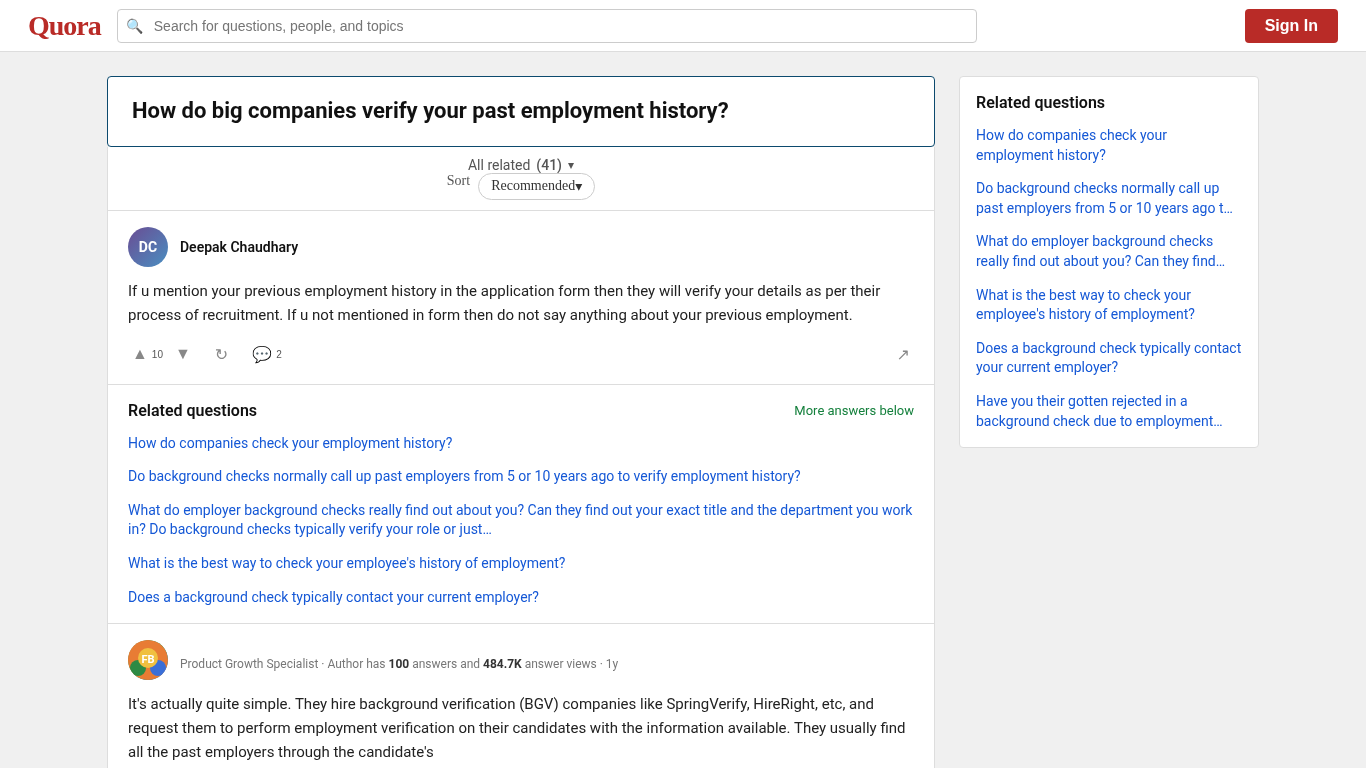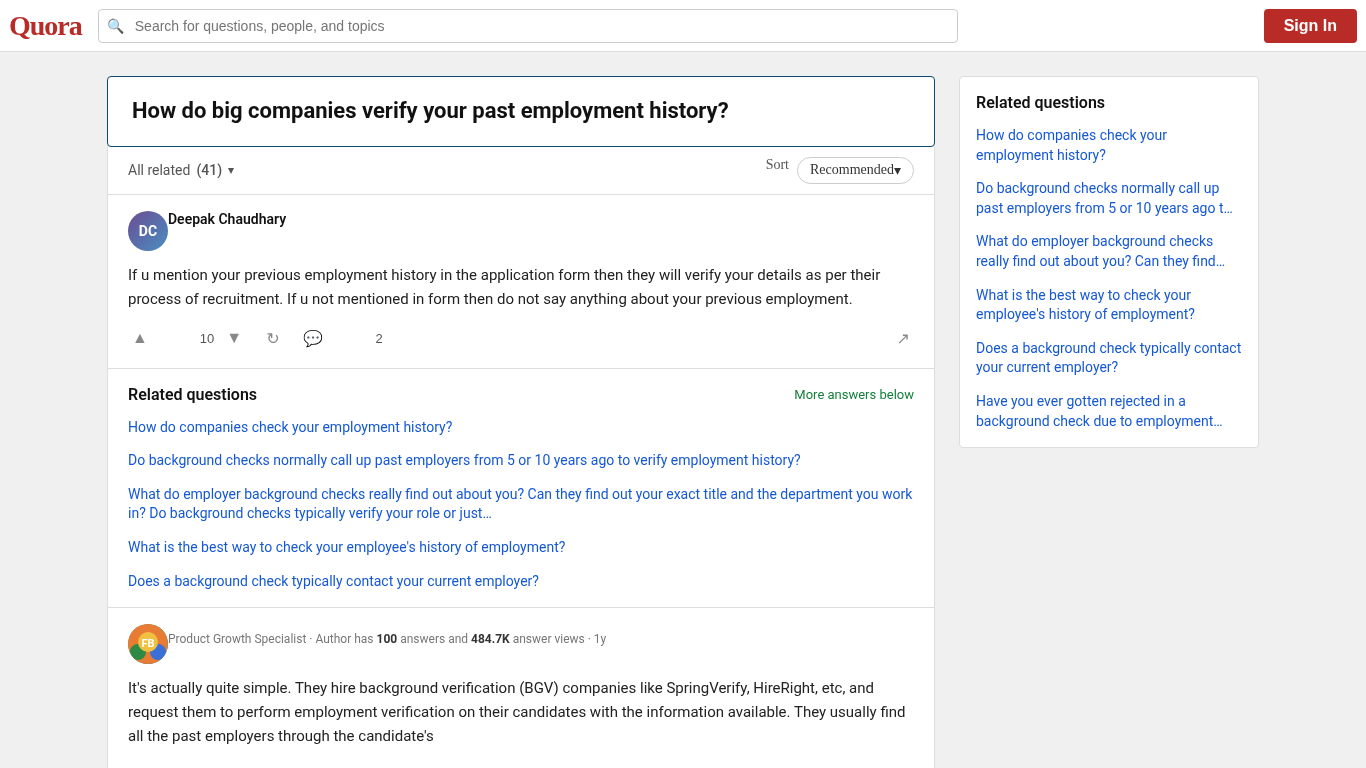--- a/index.html
+++ b/index.html
@@ -9,21 +9,21 @@
       color: #333;
       font-size: 15px;
     }
 
     
     .header {
       background: #fff;
       border-bottom: 1px solid #ddd;
       display: flex;
       align-items: center;
-      padding: 0 9px;
+      padding: 0 28px;
       height: 52px;
       position: sticky;
       top: 0;
       z-index: 100;
       gap: 16px;
     }
     .logo {
       font-size: 28px;
       font-weight: 700;
       color: #b92b27;
@@ -99,20 +99,21 @@
 
     
     .filters-bar {
       background: #fff;
       border: 1px solid #ddd;
       border-top: none;
       padding: 10px 20px;
       display: flex;
       align-items: center;
       justify-content: space-between;
+      flex-direction: column;
     }
     .all-related {
       display: flex;
       align-items: center;
       gap: 6px;
       font-size: 14px;
       color: #555;
       cursor: pointer;
     }
     .all-related .count { font-weight: 500; }
@@ -140,21 +141,22 @@
     
     .answer-card {
       background: #fff;
       border: 1px solid #ddd;
       border-top: none;
       padding: 16px 20px;
     }
 
     .answer-author {
       display: flex;
-      align-items: flex-start;
+      align-items: center;
+      gap: 12px;
       margin-bottom: 12px;
     }
     .avatar {
       width: 40px;
       height: 40px;
       border-radius: 50%;
       background: #ccc;
       flex-shrink: 0;
       overflow: hidden;
       display: flex;
@@ -207,23 +209,22 @@
       border: none;
       cursor: pointer;
       color: #888;
       font-size: 16px;
       display: flex;
       align-items: center;
       gap: 4px;
       padding: 4px;
     }
     .vote-btn .count-label {
-      font-size: 13px;
+      font-size: 10px;
       color: #555;
-      margin-left: 48px;
     }
     .action-icon-btn {
       background: none;
       border: none;
       cursor: pointer;
       color: #888;
       font-size: 16px;
       padding: 4px;
     }
     .share-btn {
@@ -420,17 +421,17 @@
   </div>
 
   <aside class="sidebar">
     <div class="sidebar-card">
       <div class="sidebar-title">Related questions</div>
       <a class="sidebar-link">How do companies check your employment history?</a>
       <a class="sidebar-link">Do background checks normally call up past employers from 5 or 10 years ago t…</a>
       <a class="sidebar-link">What do employer background checks really find out about you? Can they find…</a>
       <a class="sidebar-link">What is the best way to check your employee's history of employment?</a>
       <a class="sidebar-link">Does a background check typically contact your current employer?</a>
-      <a class="sidebar-link">Have you ever gotten rejected in a background check due to employment…</a>
+      <a class="sidebar-link">Have you their gotten rejected in a background check due to employment…</a>
     </div>
   </aside>
 
 </div>
 
 </body></html>

